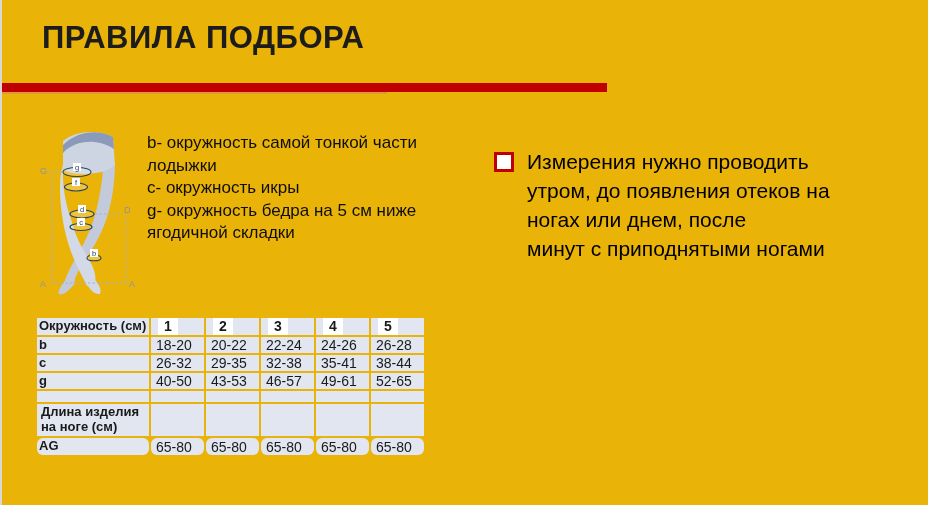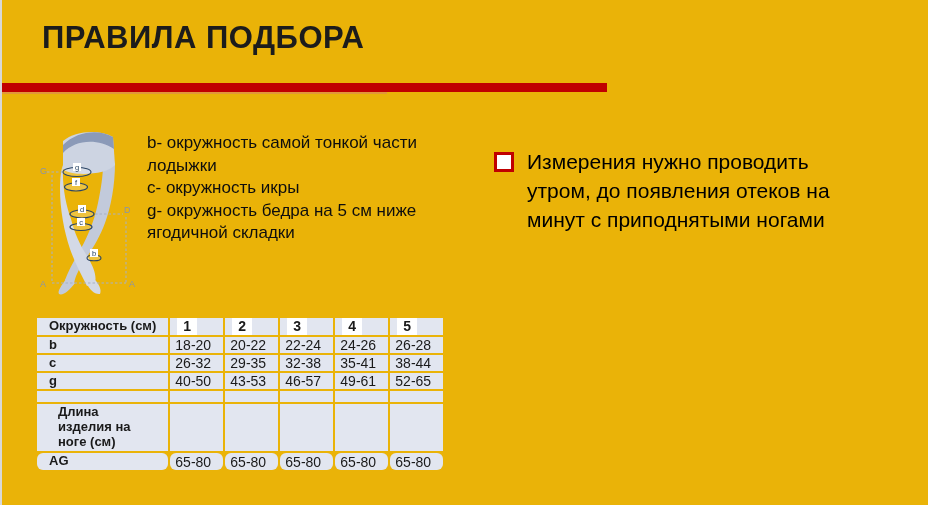--- a/index.html
+++ b/index.html
@@ -30,22 +30,22 @@
   }
   .note-lines{margin-left:13px;font-size:21px;line-height:29px;color:#000;}
   .size-table{position:absolute;left:33px;top:316px;}
   table{border-collapse:separate;border-spacing:2px;table-layout:fixed;}
   col.c-lbl{width:112px;}
   col.c-val{width:53px;}
   td{
     background:#E2E6F0;padding:0 5px;font-size:14px;color:#1a1a1a;
     vertical-align:middle;line-height:1.15;
   }
-  td.lbl{font-weight:bold;font-size:13px;padding:0 12px;white-space:nowrap;}
-  td.lbl-wrap{font-weight:bold;font-size:13px;padding:1px 21px;white-space:normal;}
+  td.lbl{font-weight:bold;font-size:13px;padding:0 2px;white-space:nowrap;}
+  td.lbl-wrap{font-weight:bold;font-size:13px;padding:1px 4px;white-space:normal;}
   tr.r-head td{height:17px;}
   tr.r-data td{height:15px;}
   tr.r-spacer td{height:11px;}
   tr.r-ag td{height:17px;border-radius:6px;}
   .hnum{
     display:inline-block;background:#ffffff;font-weight:bold;font-size:14px;
     padding:0 6px;margin-left:2px;
   }
 </style>
 </head>
@@ -114,20 +114,21 @@
     <div>b- окружность самой тонкой части лодыжки</div>
     <div>c- окружность икры</div>
     <div>g- окружность бедра на 5 см ниже ягодичной складки</div>
   </div>
 
   <div class="note">
     <div class="note-square"></div>
     <div class="note-lines">
       <div>Измерения нужно проводить</div>
       <div>утром, до появления отеков на</div>
+      <div>ногах или днем, после</div>
       <div>минут с приподнятыми ногами</div>
     </div>
   </div>
 
   <div class="size-table">
     <table>
       <colgroup>
         <col class="c-lbl">
           <col class="c-val">
           <col class="c-val">

